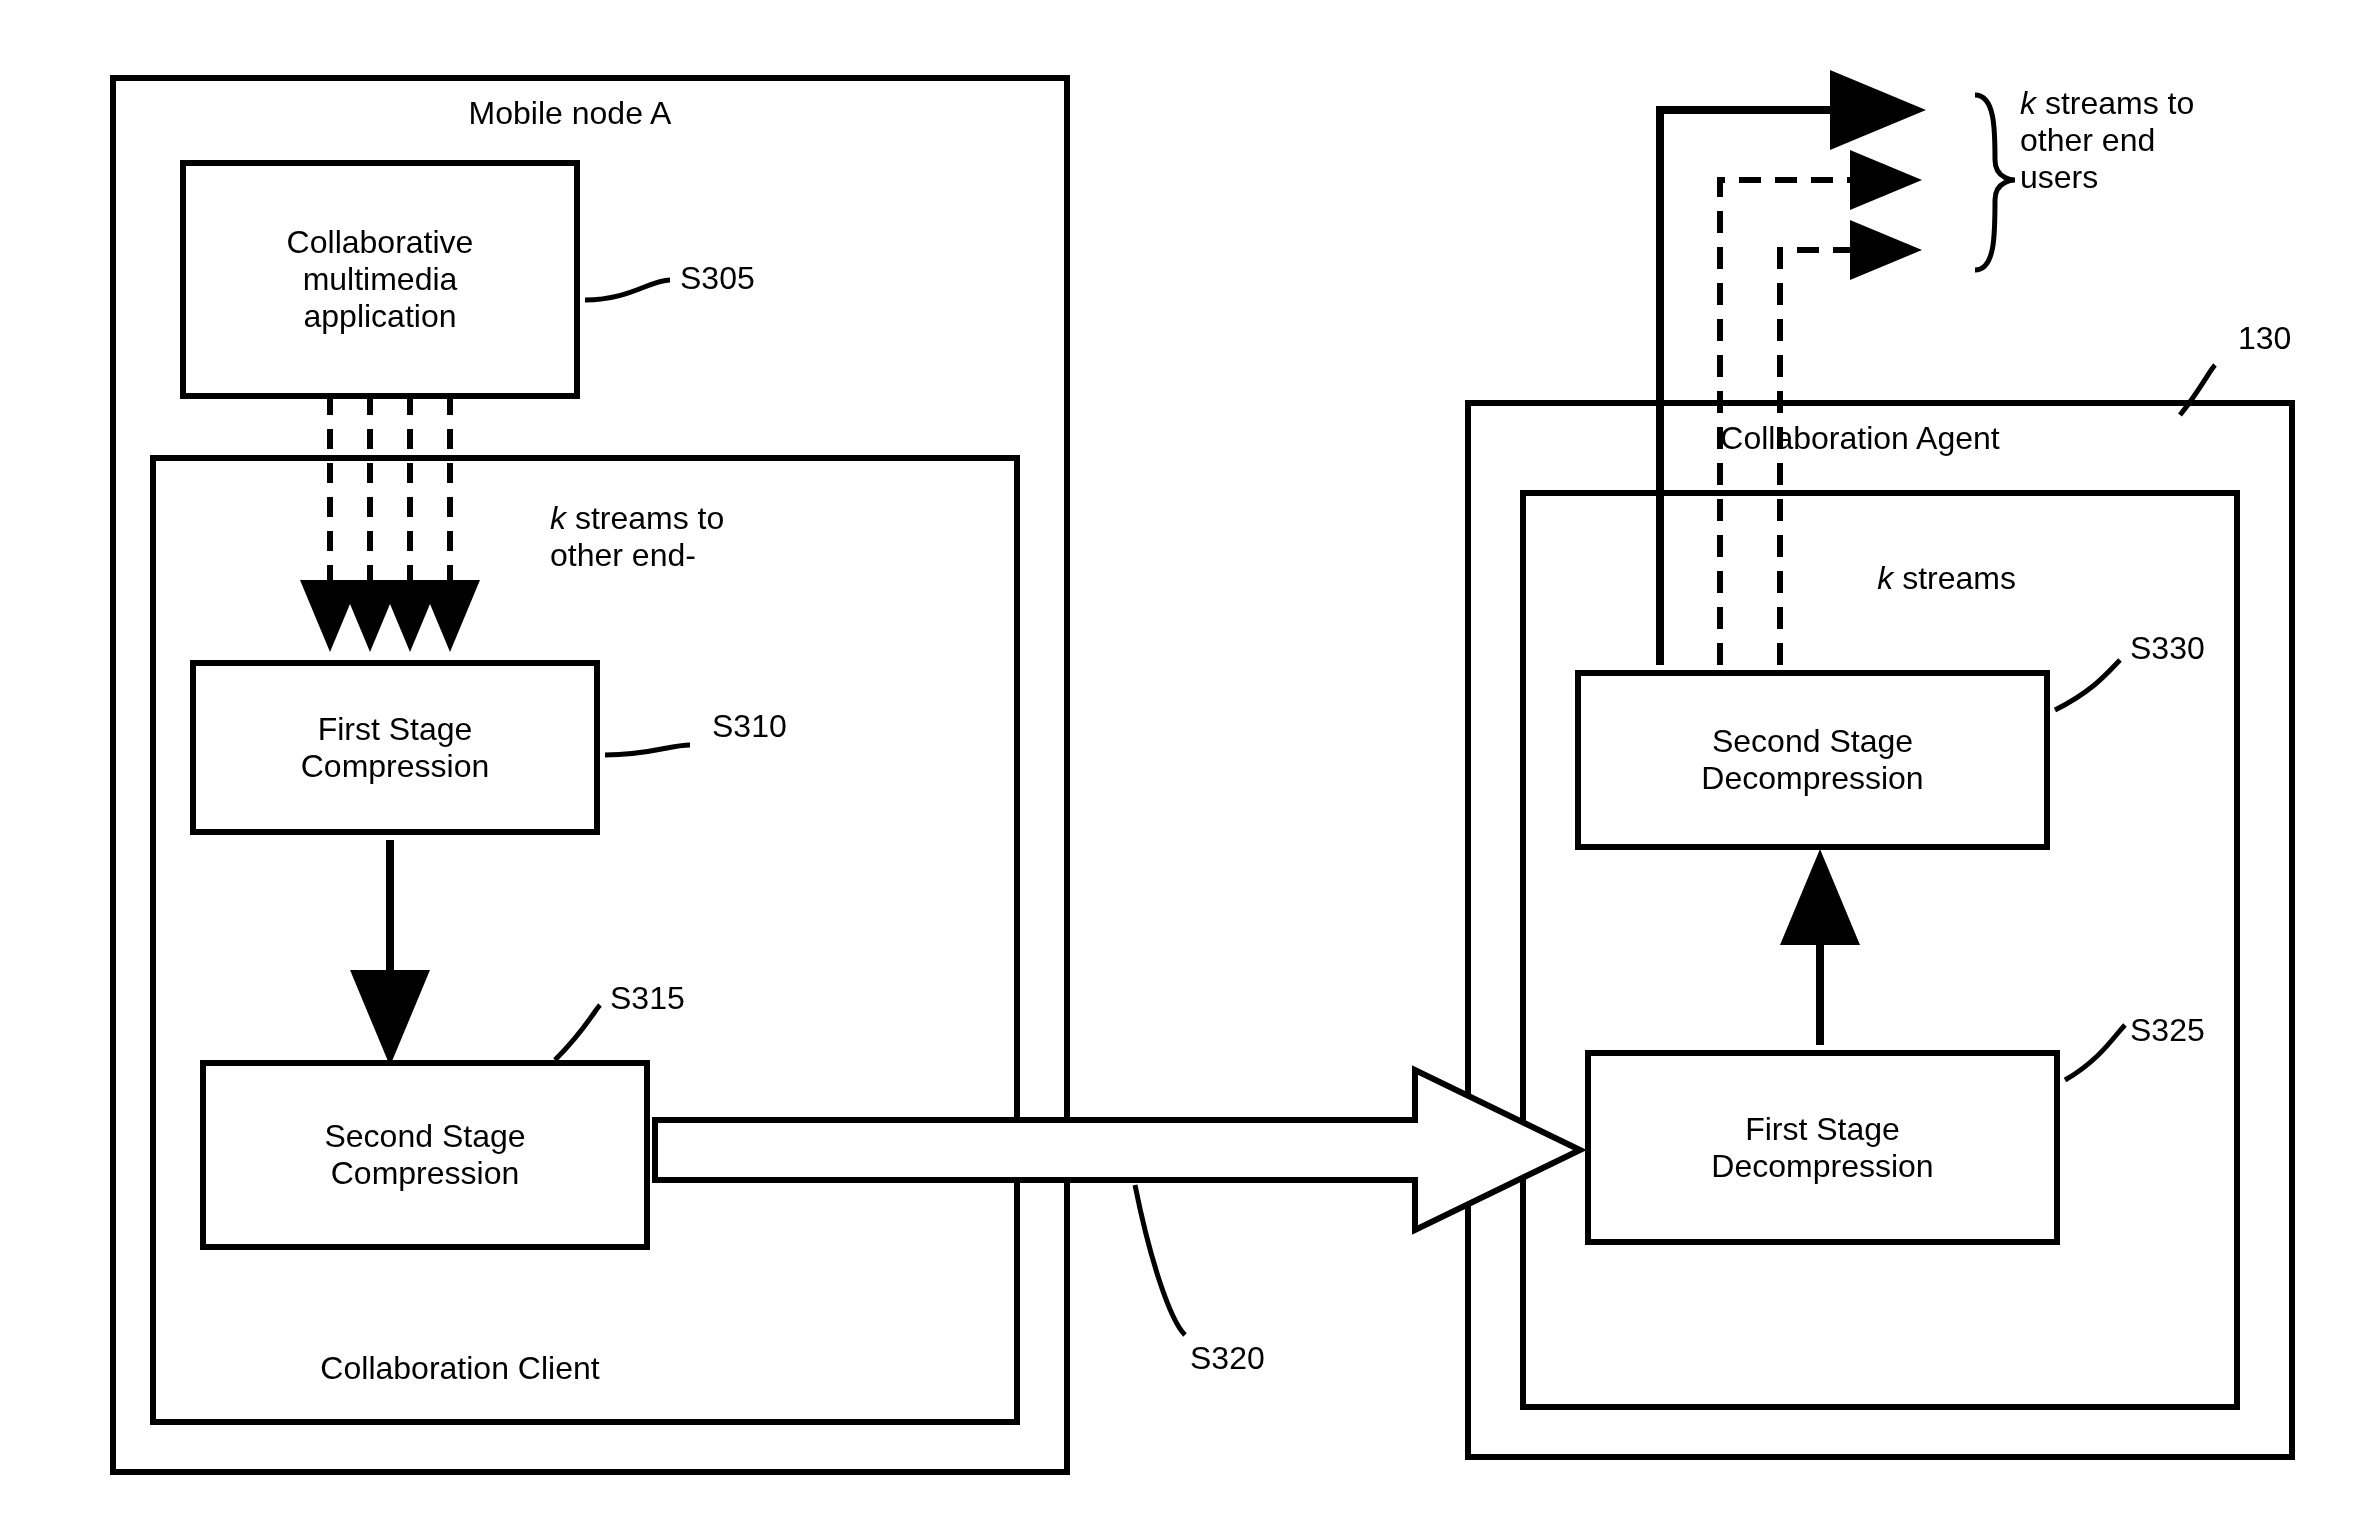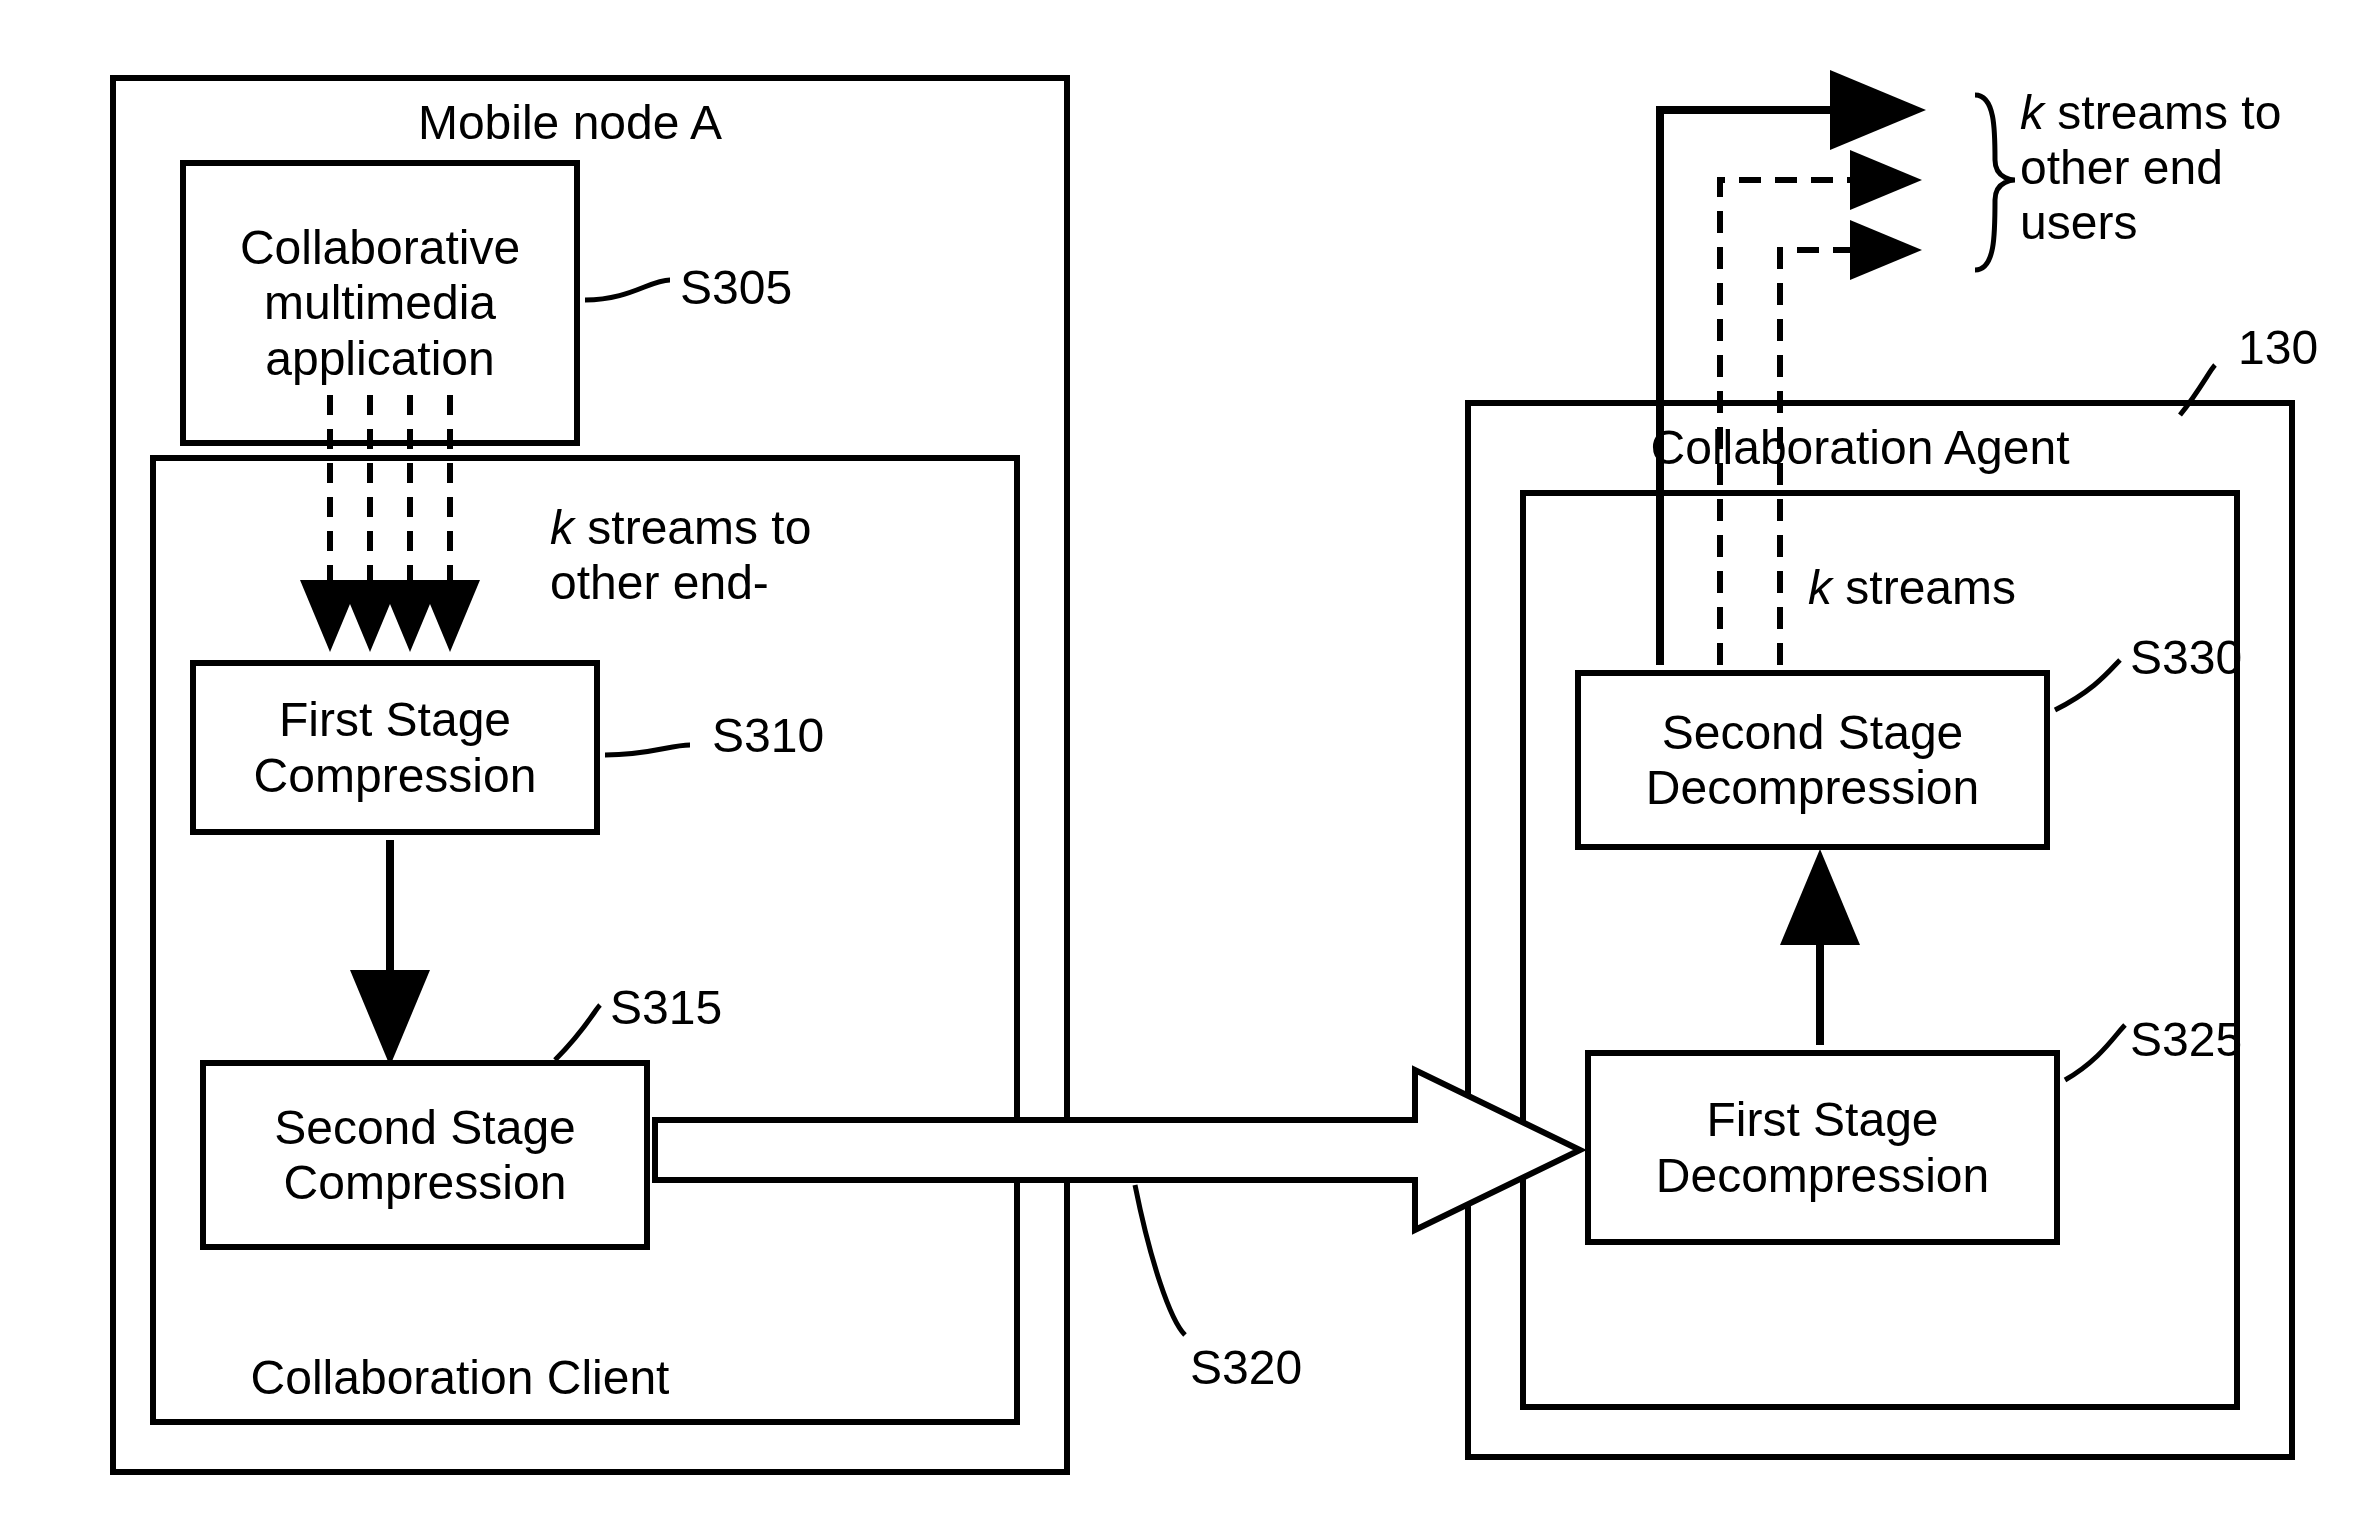--- a/index.html
+++ b/index.html
@@ -14,21 +14,21 @@
     height: 1515px;
   }
   .box {
     position: absolute;
     border: 6px solid black;
     background: white;
     box-sizing: border-box;
   }
   .label {
     position: absolute;
-    font-size: 48px;
+    font-size: 32px;
     line-height: 1.15;
     color: black;
     text-align: center;
   }
   .italic {
     font-style: italic;
   }
   svg.overlay {
     position: absolute;
     left: 0;
@@ -39,21 +39,21 @@
   }
 </style>
 </head>
 <body>
 
 <div class="canvas">
 
   <div class="box" style="left:90px; top:55px; width:960px; height:1400px;"></div>
   <div class="label" style="left:300px; top:75px; width:500px;">Mobile node A</div>
 
-  <div class="box" style="left:160px; top:140px; width:400px; height:286px; display:flex; align-items:center; justify-content:center;">
+  <div class="box" style="left:160px; top:140px; width:400px; height:239px; display:flex; align-items:center; justify-content:center;">
     <div class="label" style="position:static; white-space:pre;">Collaborative
 multimedia
 application</div>
   </div>
   <div class="label" style="left:660px; top:240px;">S305</div>
 
   <div class="box" style="left:130px; top:435px; width:870px; height:970px;"></div>
   <div class="label" style="left:200px; top:1330px; width:480px; text-align:center;">Collaboration Client</div>
 
   <div class="label" style="left:530px; top:480px; width:400px; text-align:left;">

